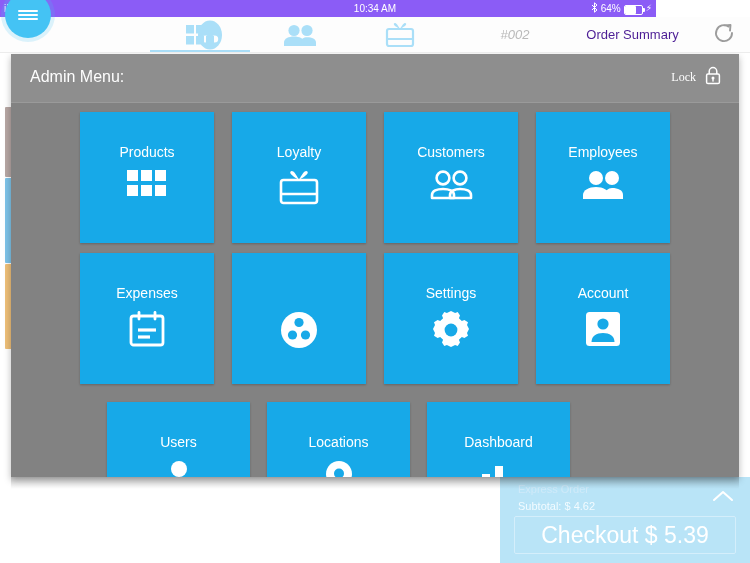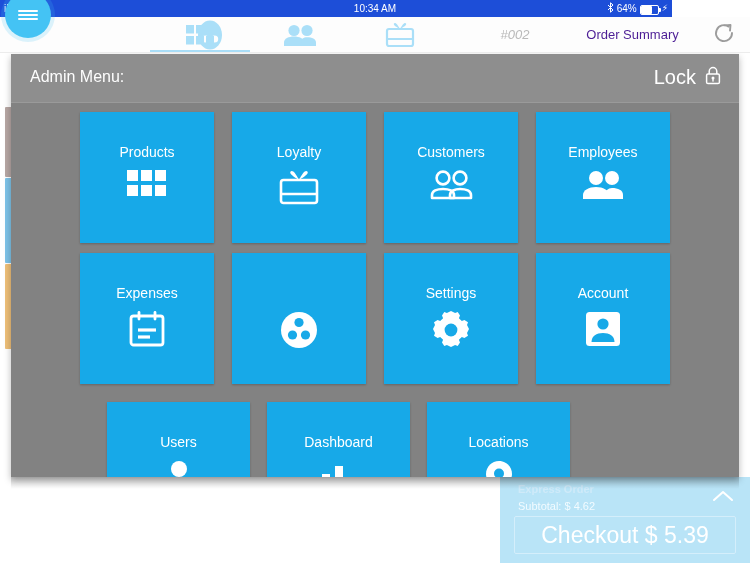--- a/index.html
+++ b/index.html
@@ -7,23 +7,22 @@
     width:750px;height:563px;overflow:hidden;position:relative;
     background:#ffffff;
     font-family:"Liberation Sans","DejaVu Sans",sans-serif;
     -webkit-font-smoothing:antialiased;
   }
   .app{position:absolute;inset:0;overflow:hidden;background:#ffffff;}
 
   
   .statusbar{
     position:absolute;top:0;left:0;width:656px;height:17px;
-    background:#1d4ed8;color:#ffffff;font-size:10px;line-height:17px;
+    background:#8b5cf6;color:#ffffff;font-size:10px;line-height:17px;
     z-index:40;
-    padding-left:16px;
   }
   .sb-left{position:absolute;left:4px;top:0;display:flex;align-items:center;gap:4px;}
   .sb-center{position:absolute;left:0;width:750px;text-align:center;top:0;font-size:10px;}
   .sb-right{position:absolute;right:4px;top:0;display:flex;align-items:center;gap:3px;}
   .wifi-ico{display:inline-block;width:11px;height:9px;position:relative;top:1px;}
   .bt-ico{font-size:10px;line-height:17px;}
   .batt{display:inline-block;width:17px;height:8px;border:1px solid #fff;border-radius:2px;position:relative;top:1px;}
   .batt:after{content:"";position:absolute;right:-3px;top:2px;width:2px;height:4px;background:#fff;border-radius:0 1px 1px 0;}
   .batt i{display:block;height:100%;background:#fff;border-radius:1px;}
 
@@ -70,21 +69,21 @@
     position:absolute;right:18px;width:120px;height:60px;
     border-bottom:1px solid #f0f0f0;color:#dadada;font-size:12px;
     display:flex;align-items:flex-start;justify-content:flex-end;padding-top:6px;
   }
 
   
   .order-panel{
     position:absolute;right:0;bottom:0;width:250px;height:86px;
     background:#b9e4f7;z-index:12;
   }
-  .op-title{position:absolute;left:18px;top:6px;font-size:11px;color:#cfeaf9;font-weight:bold;}
+  .op-title{position:absolute;left:18px;top:6px;font-size:11px;color:#cfeaf9;}
   .op-sub{position:absolute;left:18px;top:23px;font-size:11px;color:#f2fbff;}
   .op-chev{position:absolute;right:16px;top:12px;cursor:pointer;}
   .op-checkout{
     position:absolute;left:14px;right:14px;bottom:9px;height:36px;
     border:1px solid #d4eefb;border-radius:2px;
     display:flex;align-items:center;justify-content:center;
     color:#ffffff;font-size:23px;cursor:pointer;
   }
 
   
@@ -94,21 +93,21 @@
     overflow:hidden;
   }
   .modal-head{
     position:absolute;top:0;left:0;width:728px;height:48px;
     background:#8e8e8e;border-bottom:1px solid #9a9a9a;
   }
   .modal-title{position:absolute;left:19px;top:14px;font-size:16px;color:#fdfdfd;}
   .lock-wrap{
     position:absolute;right:18px;top:12px;display:flex;align-items:center;gap:9px;cursor:pointer;
   }
-  .lock-label{font-size:20px;color:#ffffff;}
+  .lock-label{font-size:12px;color:#ffffff;font-family:Liberation Serif, serif;}
 
   .grid{position:absolute;left:0;top:48px;width:728px;}
   .grid-row{display:flex;gap:18px;padding:10px 69px 0 69px;}
   .tile{
     width:143px;height:131px;background:#17a9e8;
     position:relative;cursor:pointer;
     box-shadow:0 1px 2px rgba(0,0,0,0.22);
   }
   .tile-label{
     position:absolute;left:0;right:0;top:32px;text-align:center;
@@ -281,36 +280,36 @@
           <div class="tile-label">Users</div>
           <div class="tile-ico">
             <svg width="34" height="34" viewBox="0 0 34 34">
               <circle cx="17" cy="9" r="8" fill="#fff"></circle>
               <path d="M1 34 C1 24 8 20 17 20 C26 20 33 24 33 34 Z" fill="#fff"></path>
             </svg>
           </div>
         </div>
 
         <div class="tile">
+          <div class="tile-label">Locations</div>
+          <div class="tile-ico">
+            <svg width="30" height="38" viewBox="0 0 30 38">
+              <path d="M15 1 C7.8 1 2 6.8 2 14 C2 23 15 37 15 37 C15 37 28 23 28 14 C28 6.8 22.2 1 15 1 Z" fill="#fff"></path>
+              <circle cx="15" cy="13.5" r="5" fill="#17a9e8"></circle>
+            </svg>
+          </div>
+        </div>
+
+        <div class="tile">
           <div class="tile-label">Dashboard</div>
           <div class="tile-ico">
             <svg width="36" height="32" viewBox="0 0 36 32">
               <rect x="1" y="14" width="8" height="17" fill="#fff"></rect>
               <rect x="14" y="6" width="8" height="25" fill="#fff"></rect>
               <rect x="27" y="18" width="8" height="13" fill="#fff"></rect>
-            </svg>
-          </div>
-        </div>
-
-        <div class="tile">
-          <div class="tile-label">Locations</div>
-          <div class="tile-ico">
-            <svg width="30" height="38" viewBox="0 0 30 38">
-              <path d="M15 1 C7.8 1 2 6.8 2 14 C2 23 15 37 15 37 C15 37 28 23 28 14 C28 6.8 22.2 1 15 1 Z" fill="#fff"></path>
-              <circle cx="15" cy="13.5" r="5" fill="#17a9e8"></circle>
             </svg>
           </div>
         </div>
       </div>
 
     </div>
   </div>
 
   <div class="toolbar">
 

